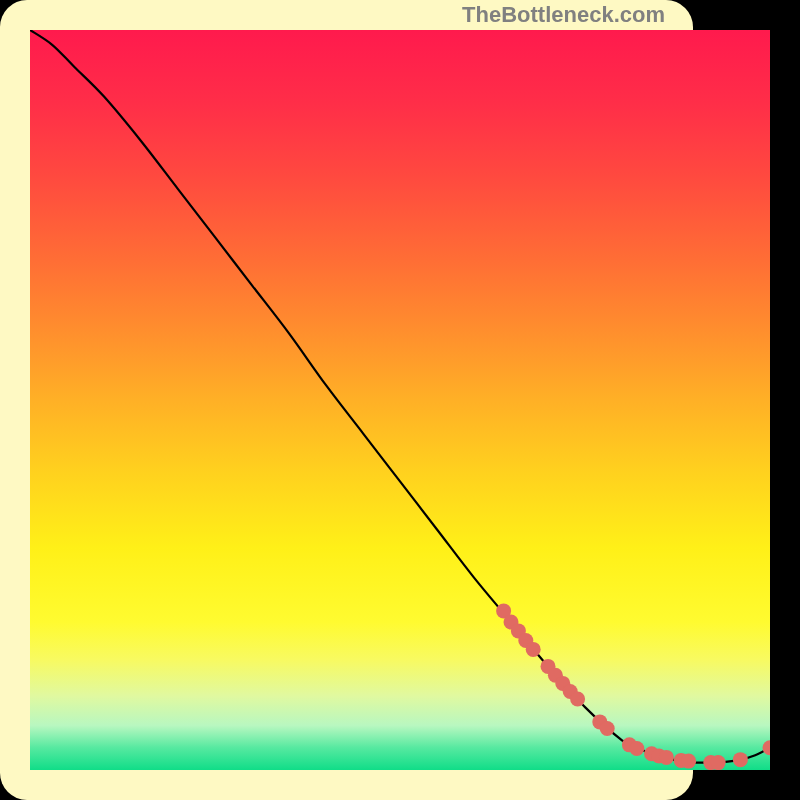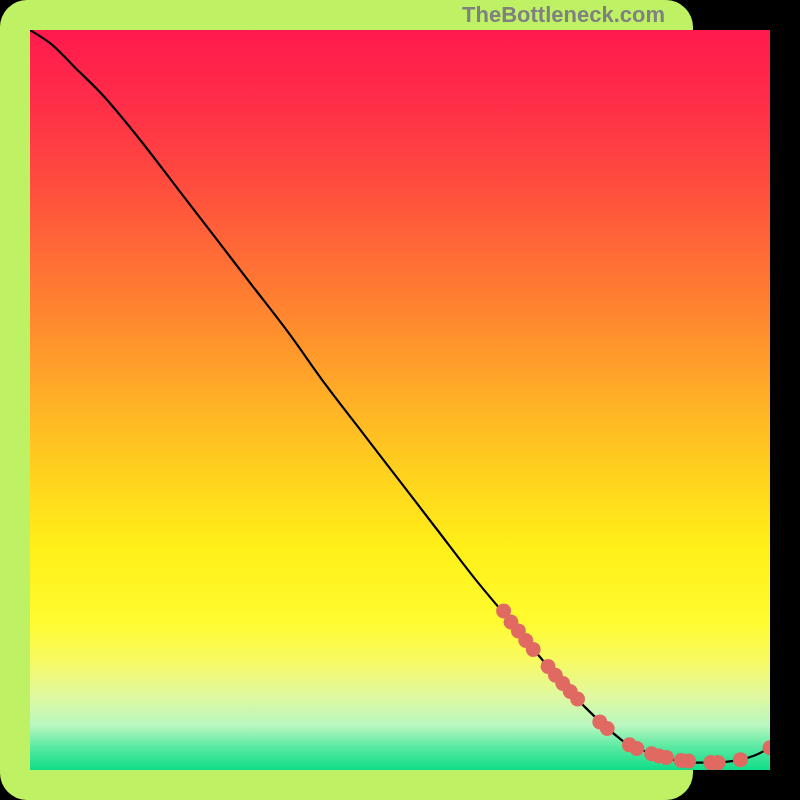--- a/index.html
+++ b/index.html
@@ -1,20 +1,20 @@
 <!DOCTYPE html>
 <html><head>
 <meta charset="utf-8">
 <style>
   * { margin: 0; padding: 0; box-sizing: border-box; }
   html, body { width: 800px; height: 800px; background: #000; overflow: hidden; }
   .outer {
     width: 693px;
     height: 800px;
-    background: #bef264;
+    background: #fef9c3;
     position: relative;
     border-radius: 27px;
   }
   .attribution {
     position: absolute;
     top: 2px;
     right: 28px;
     color: #808080;
     font-family: Arial, Helvetica, sans-serif;
     font-size: 22px;

